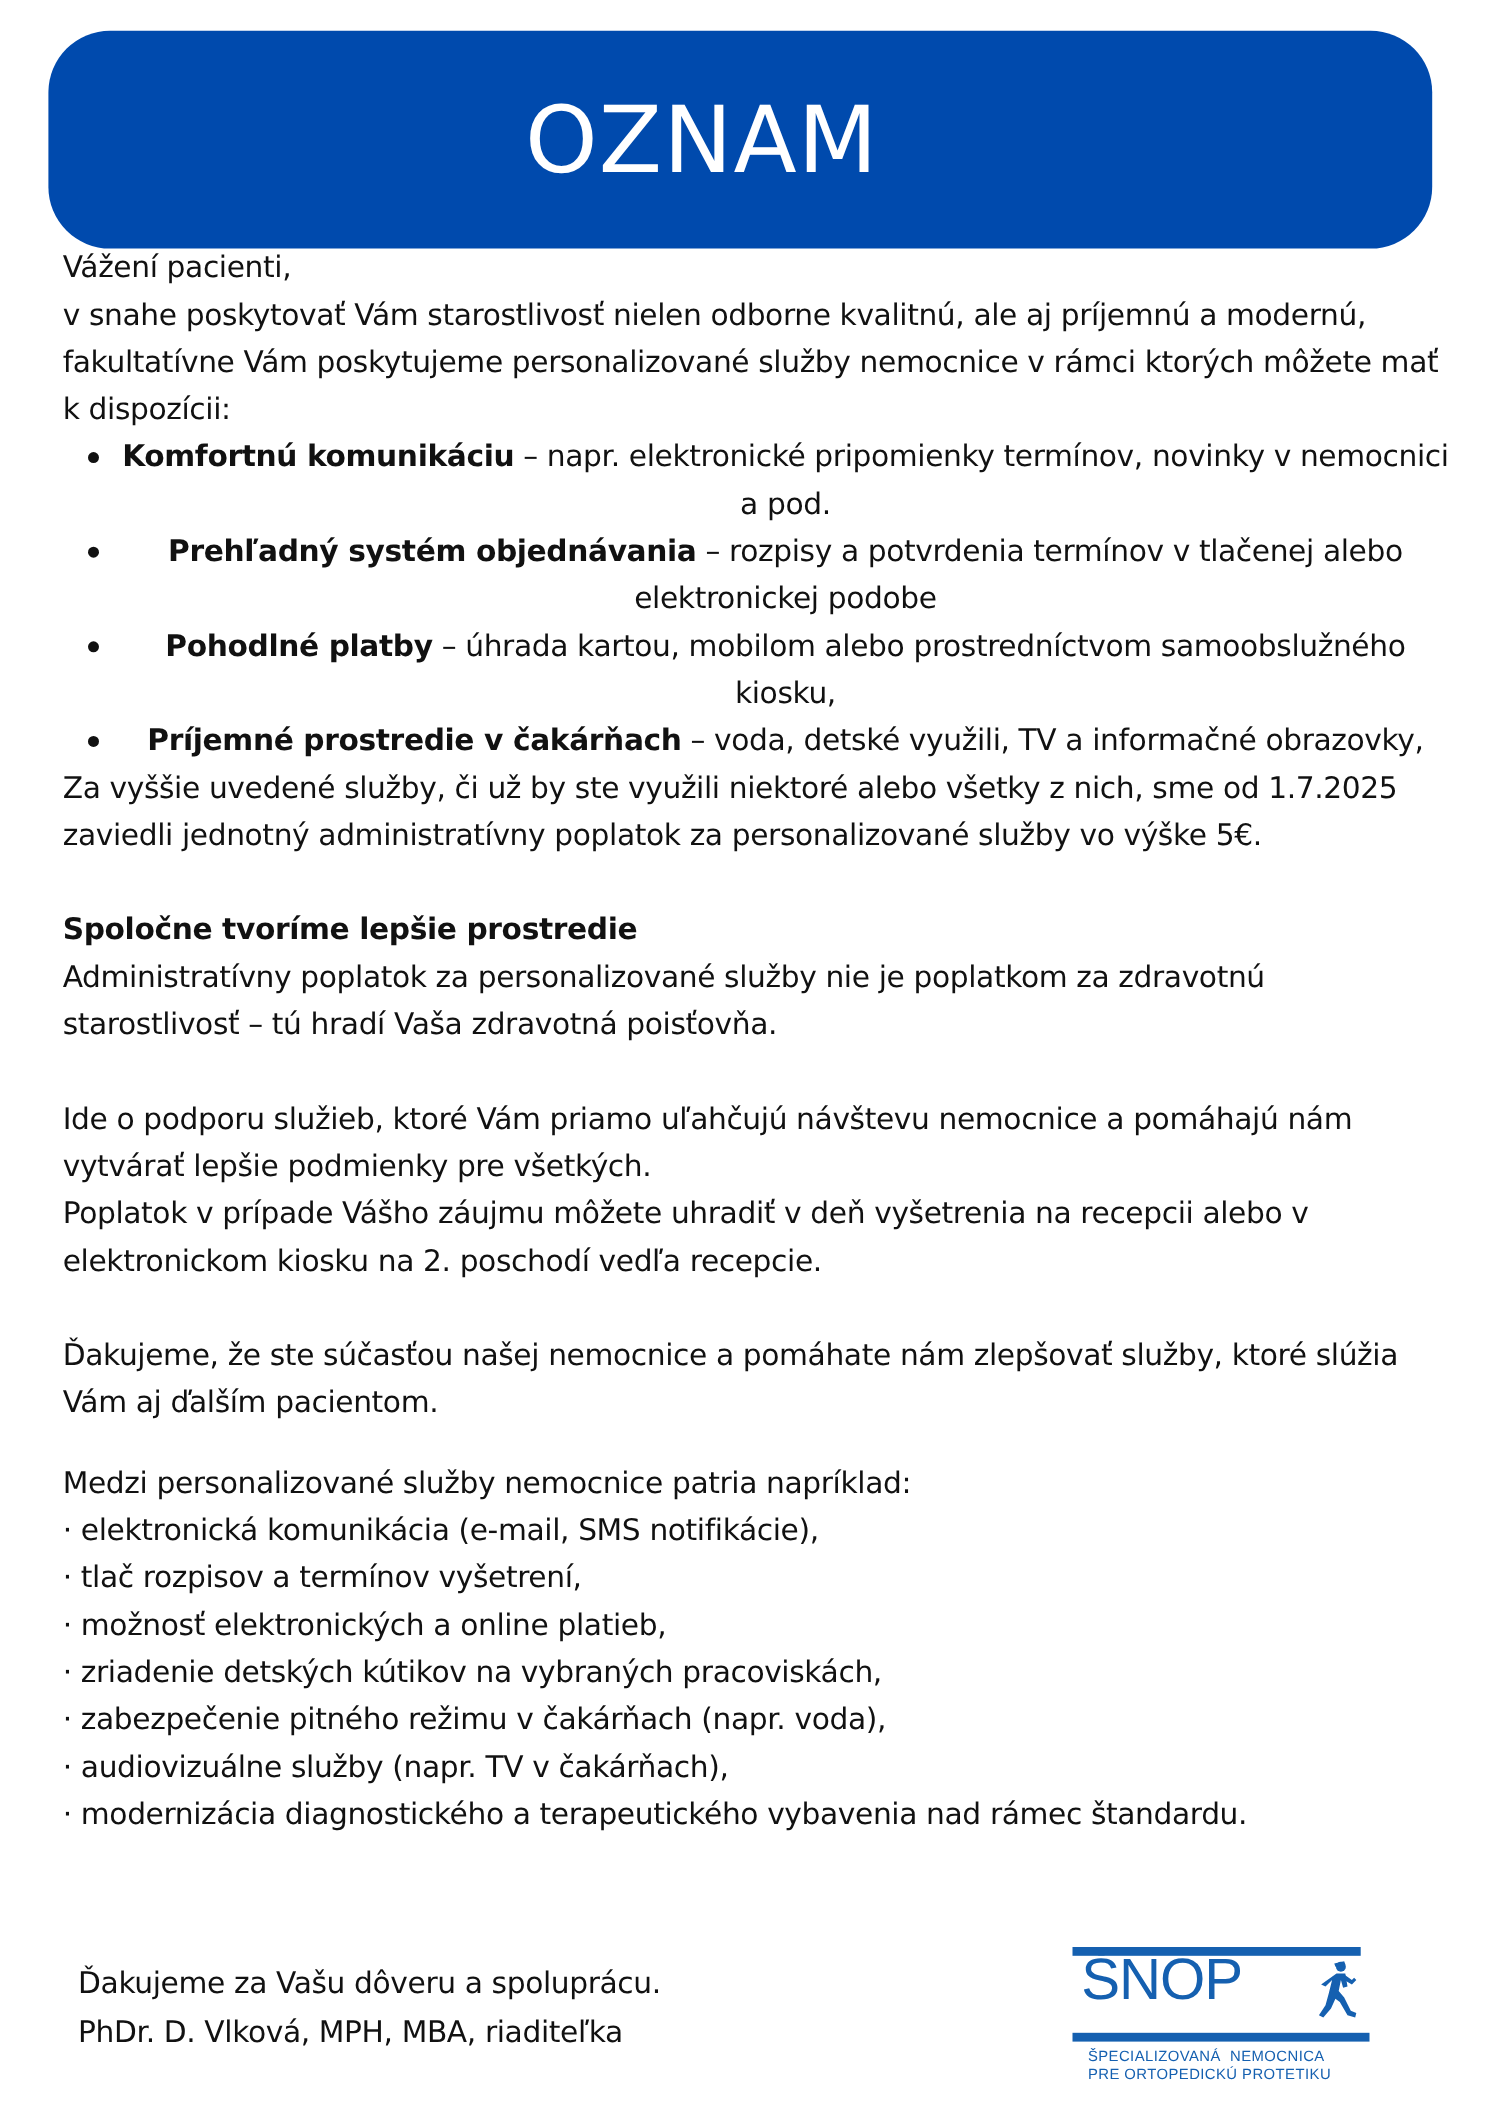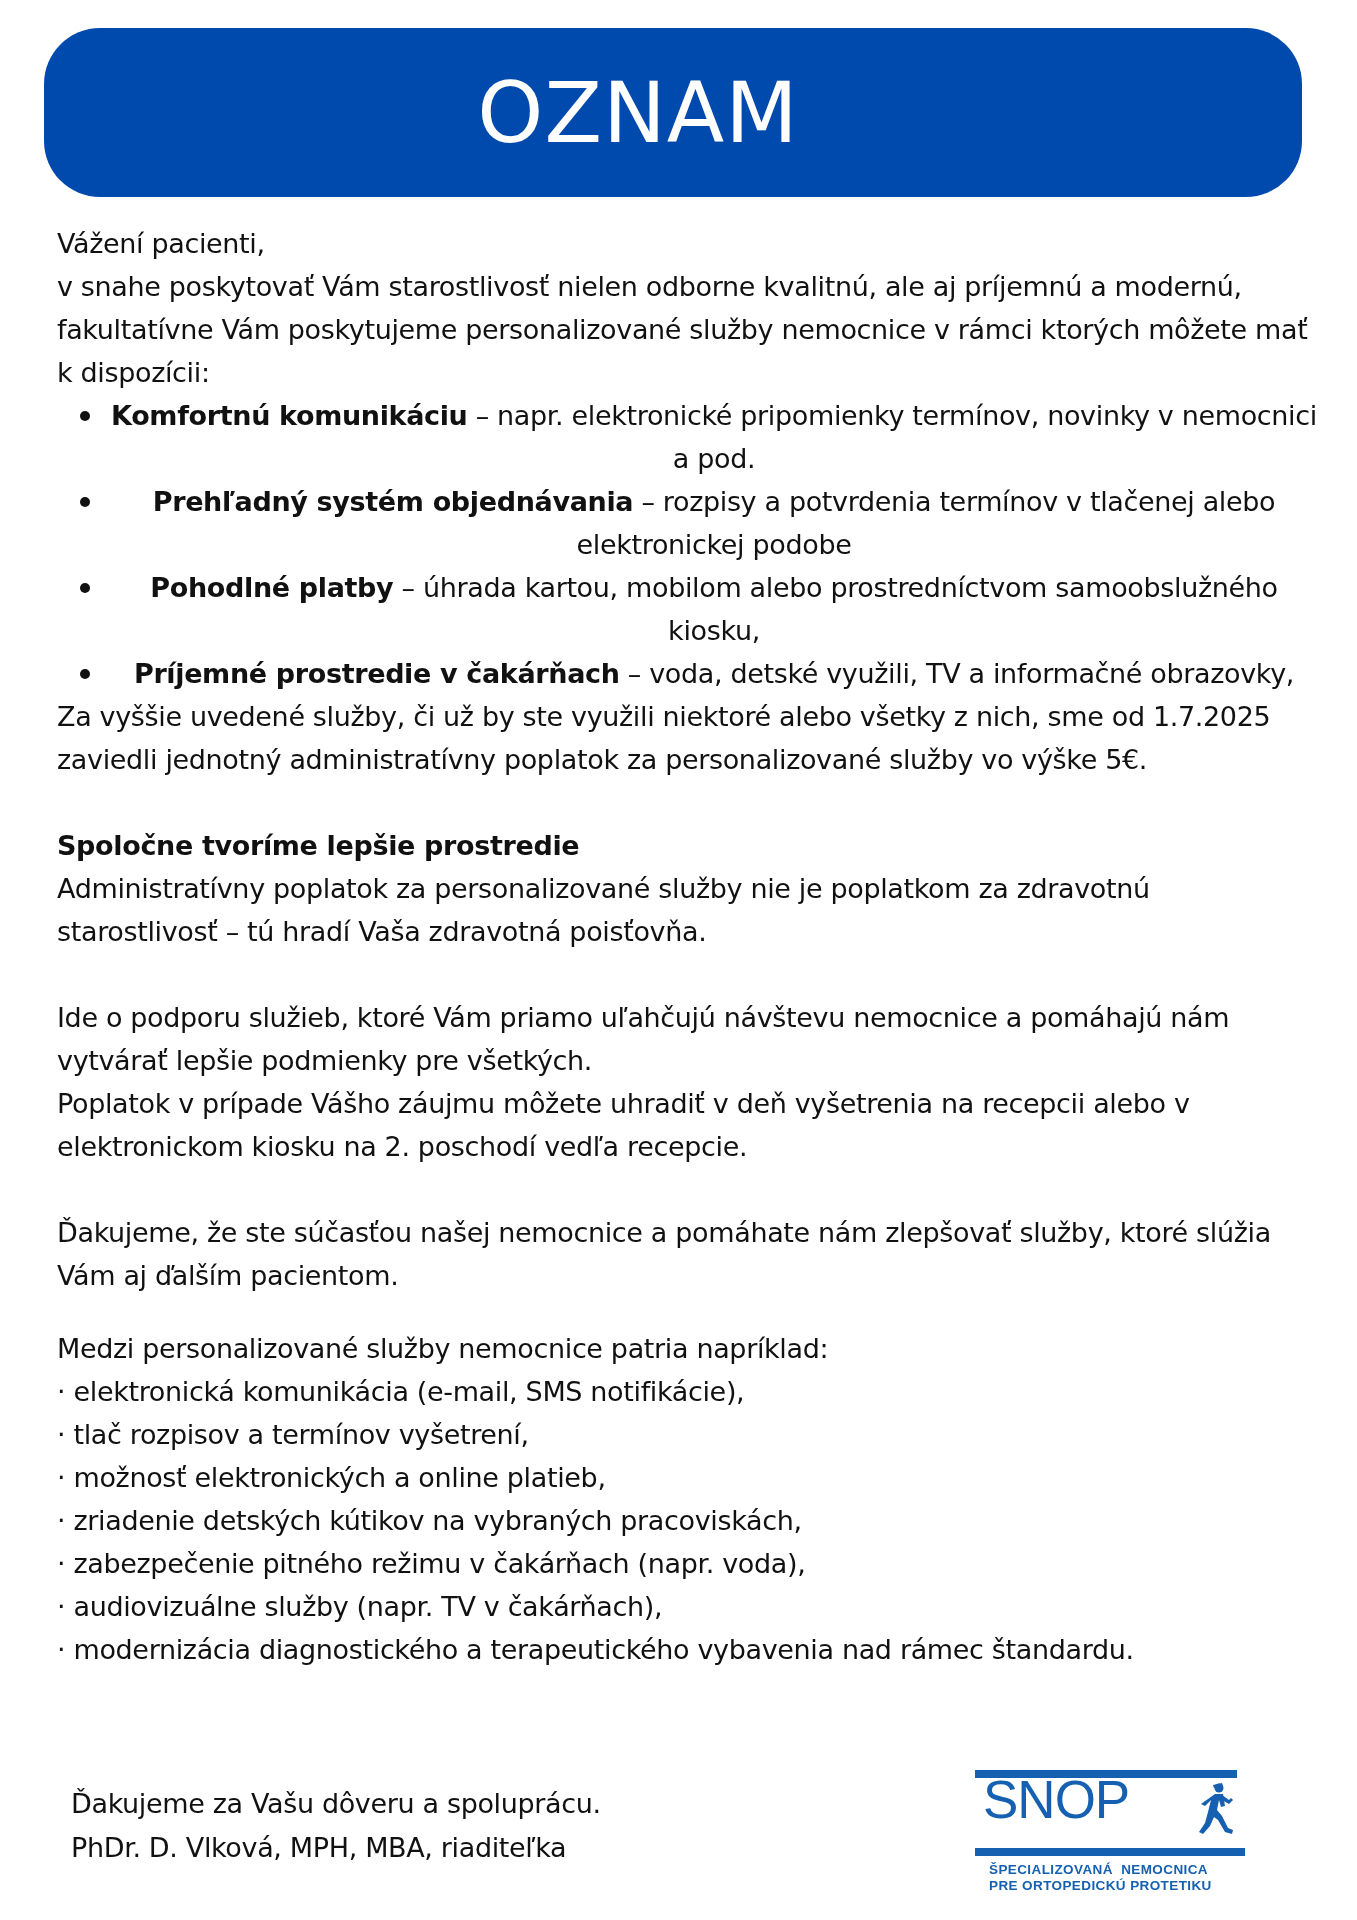--- a/index.html
+++ b/index.html
@@ -13,21 +13,21 @@
       position: relative;
       overflow: hidden;
       font-family: "DejaVu Sans", "Liberation Sans", sans-serif;
       color: #111111;
     }
     .banner {
       position: absolute;
       left: 44px;
       top: 28px;
       width: 1258px;
-      height: 169px;
+      height: 198px;
       background: #004aad;
       border-radius: 56px;
       display: flex;
       align-items: center;
       justify-content: center;
     }
     .banner-title {
       color: #ffffff;
       font-family: "DejaVu Sans", sans-serif;
       font-size: 84px;
@@ -136,21 +136,20 @@
     .logo-sub {
       position: absolute;
       left: 14px;
       top: 110px;
       font-family: "Liberation Sans", sans-serif;
       font-size: 13.5px;
       line-height: 16px;
       letter-spacing: 0.4px;
       color: #1560b0;
       white-space: nowrap;
-      font-weight: bold;
     }
   </style>
 </head>
 <body>
 
 <div class="banner">
   <div class="banner-title">OZNAM</div>
 </div>
 
 <div class="content">

